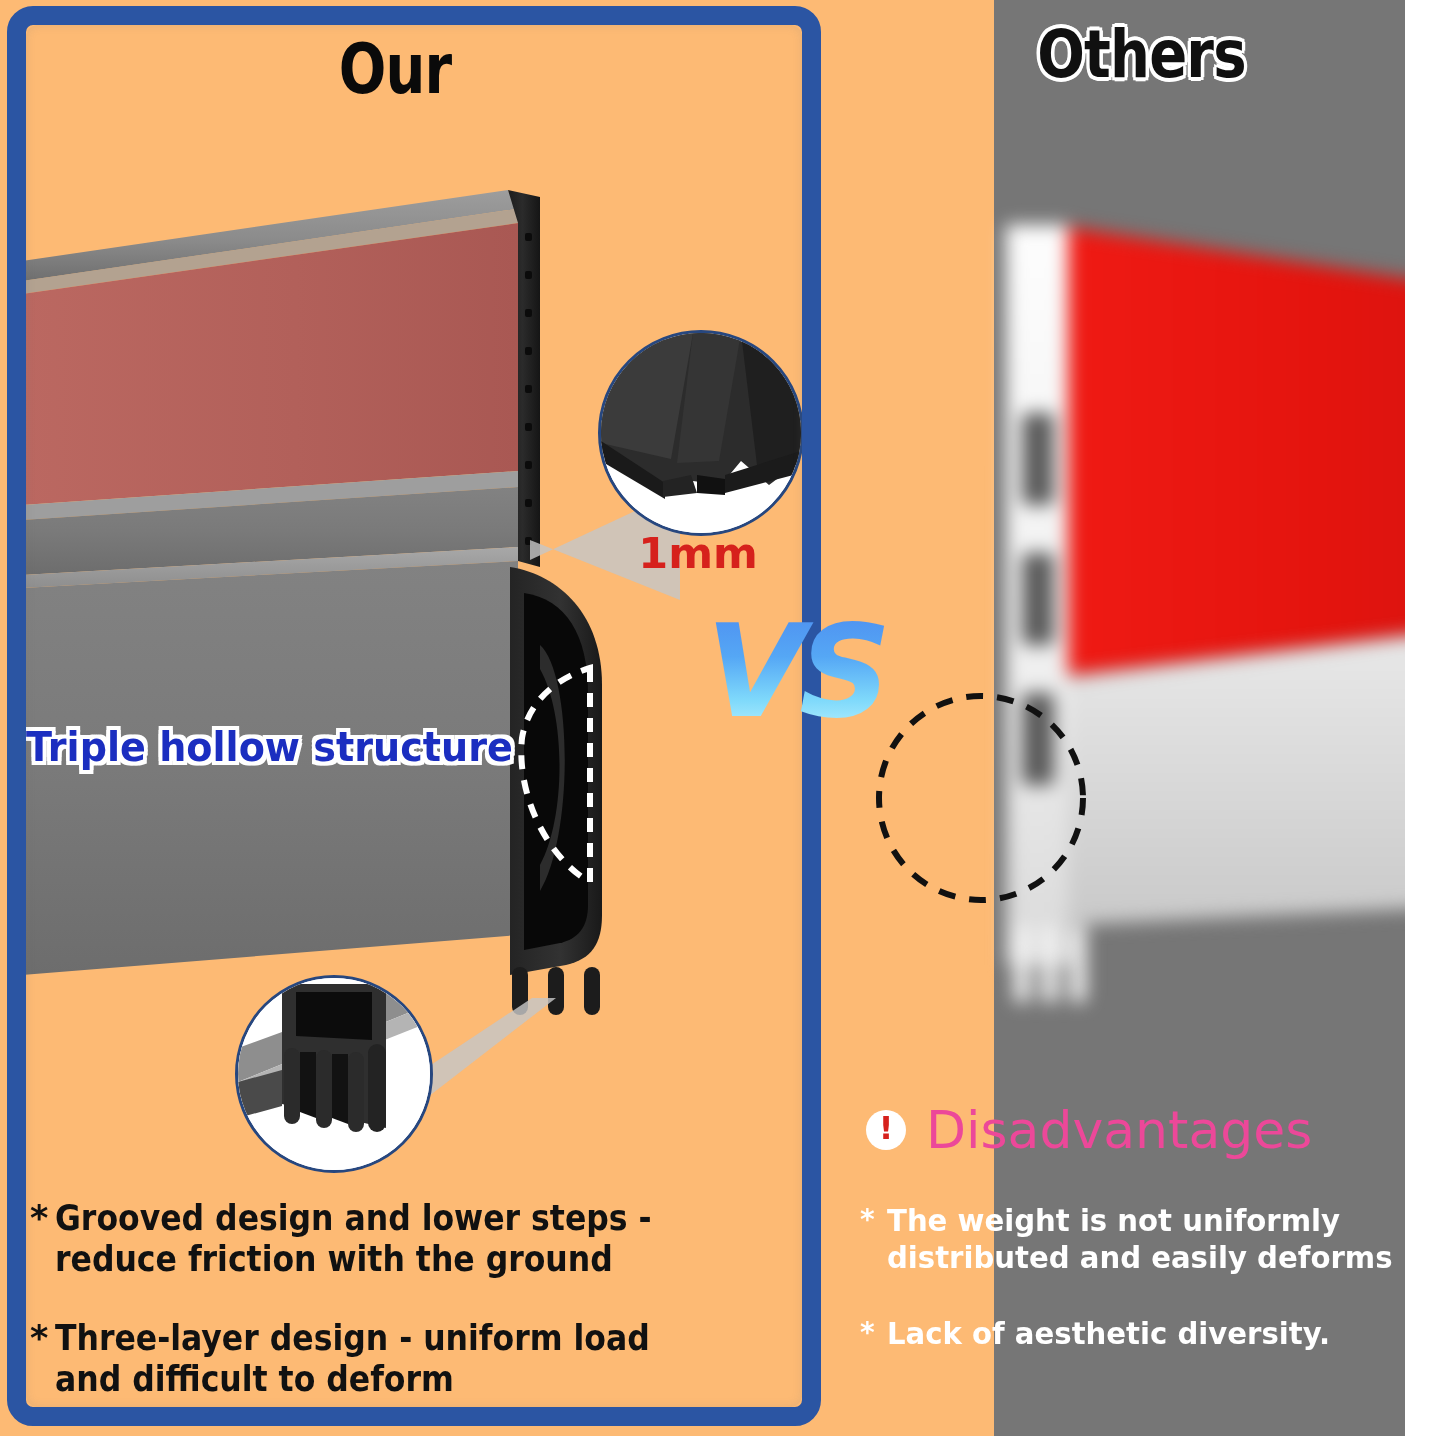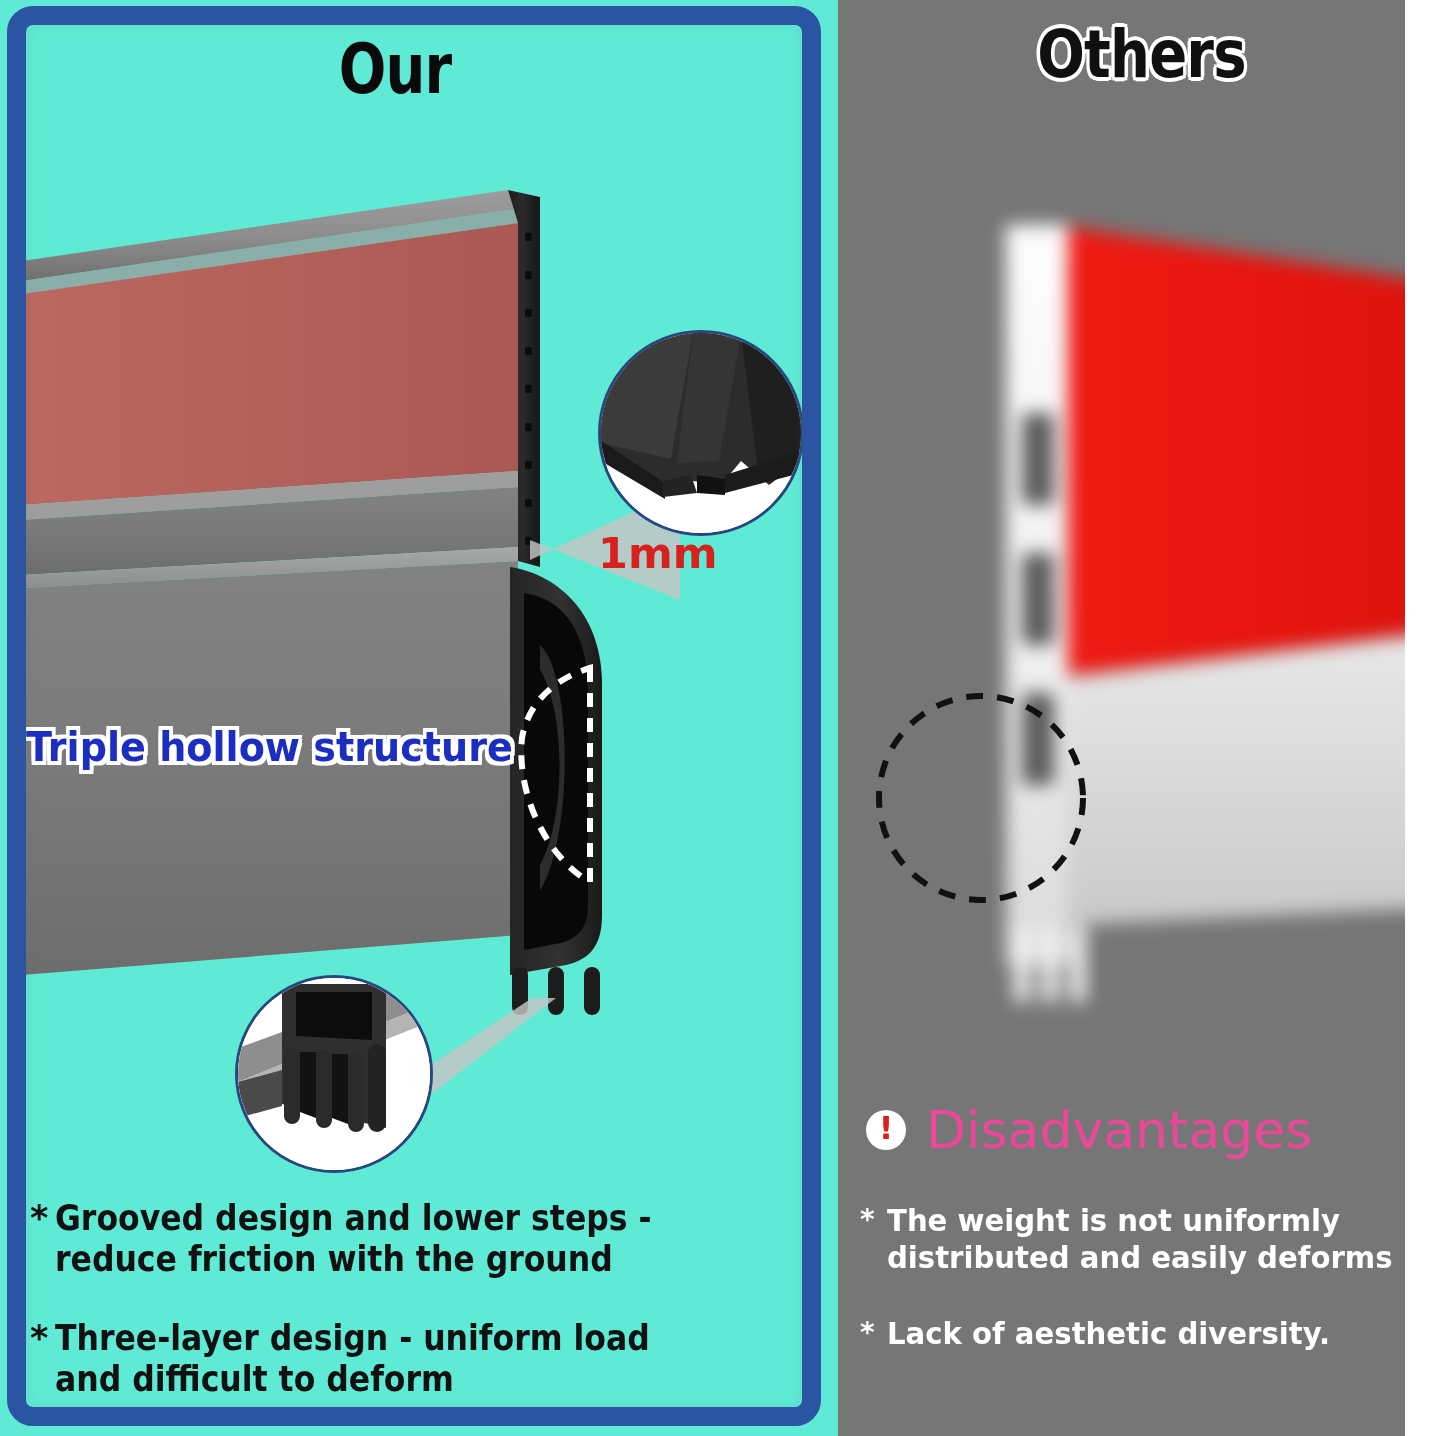--- a/index.html
+++ b/index.html
@@ -11,22 +11,22 @@
     position:relative;
     width:1445px;
     height:1436px;
     overflow:hidden;
     background:#ffffff;
   }
 
   
   .panel-left{
     position:absolute; left:0; top:0;
-    width:838px; height:1436px;
-    background:#5eead4;
+    width:994px; height:1436px;
+    background:#fdba74;
     overflow:hidden;
   }
   .panel-right{
     position:absolute; left:838px; top:0;
     width:567px; height:1436px;
     background:#767676;
     overflow:hidden;
   }
 
   
@@ -128,21 +128,21 @@
   .mag svg{display:block;}
 
   
   .cone{ position:absolute; z-index:9; }
 
   
   .label-1mm{
     position:absolute;
     left:598px; top:528px;
     width:200px;
-    text-align:left;
+    text-align:center;
     font-family:"DejaVu Sans", sans-serif;
     font-weight:bold;
     font-size:43px;
     color:#d6211c;
     letter-spacing:0px;
     z-index:20;
   }
 
   
   .label-triple{
@@ -473,20 +473,21 @@
       <div class="bl-item">
         <span class="bl-star">*</span>
         <span class="bl-text">Three-layer design - uniform load and difficult to deform</span>
       </div>
     </div>
 
     <div class="blue-frame-inner-shadow"></div>
     <div class="blue-frame"></div>
   </div>
 
+  <div class="vs-badge">VS</div>
 
   <div class="dis-head">
     <span class="dis-icon">
       <span>!</span>
     </span>
     <span class="dis-title">Disadvantages</span>
   </div>
 
   <div class="bullets-right">
     <div class="br-item">

